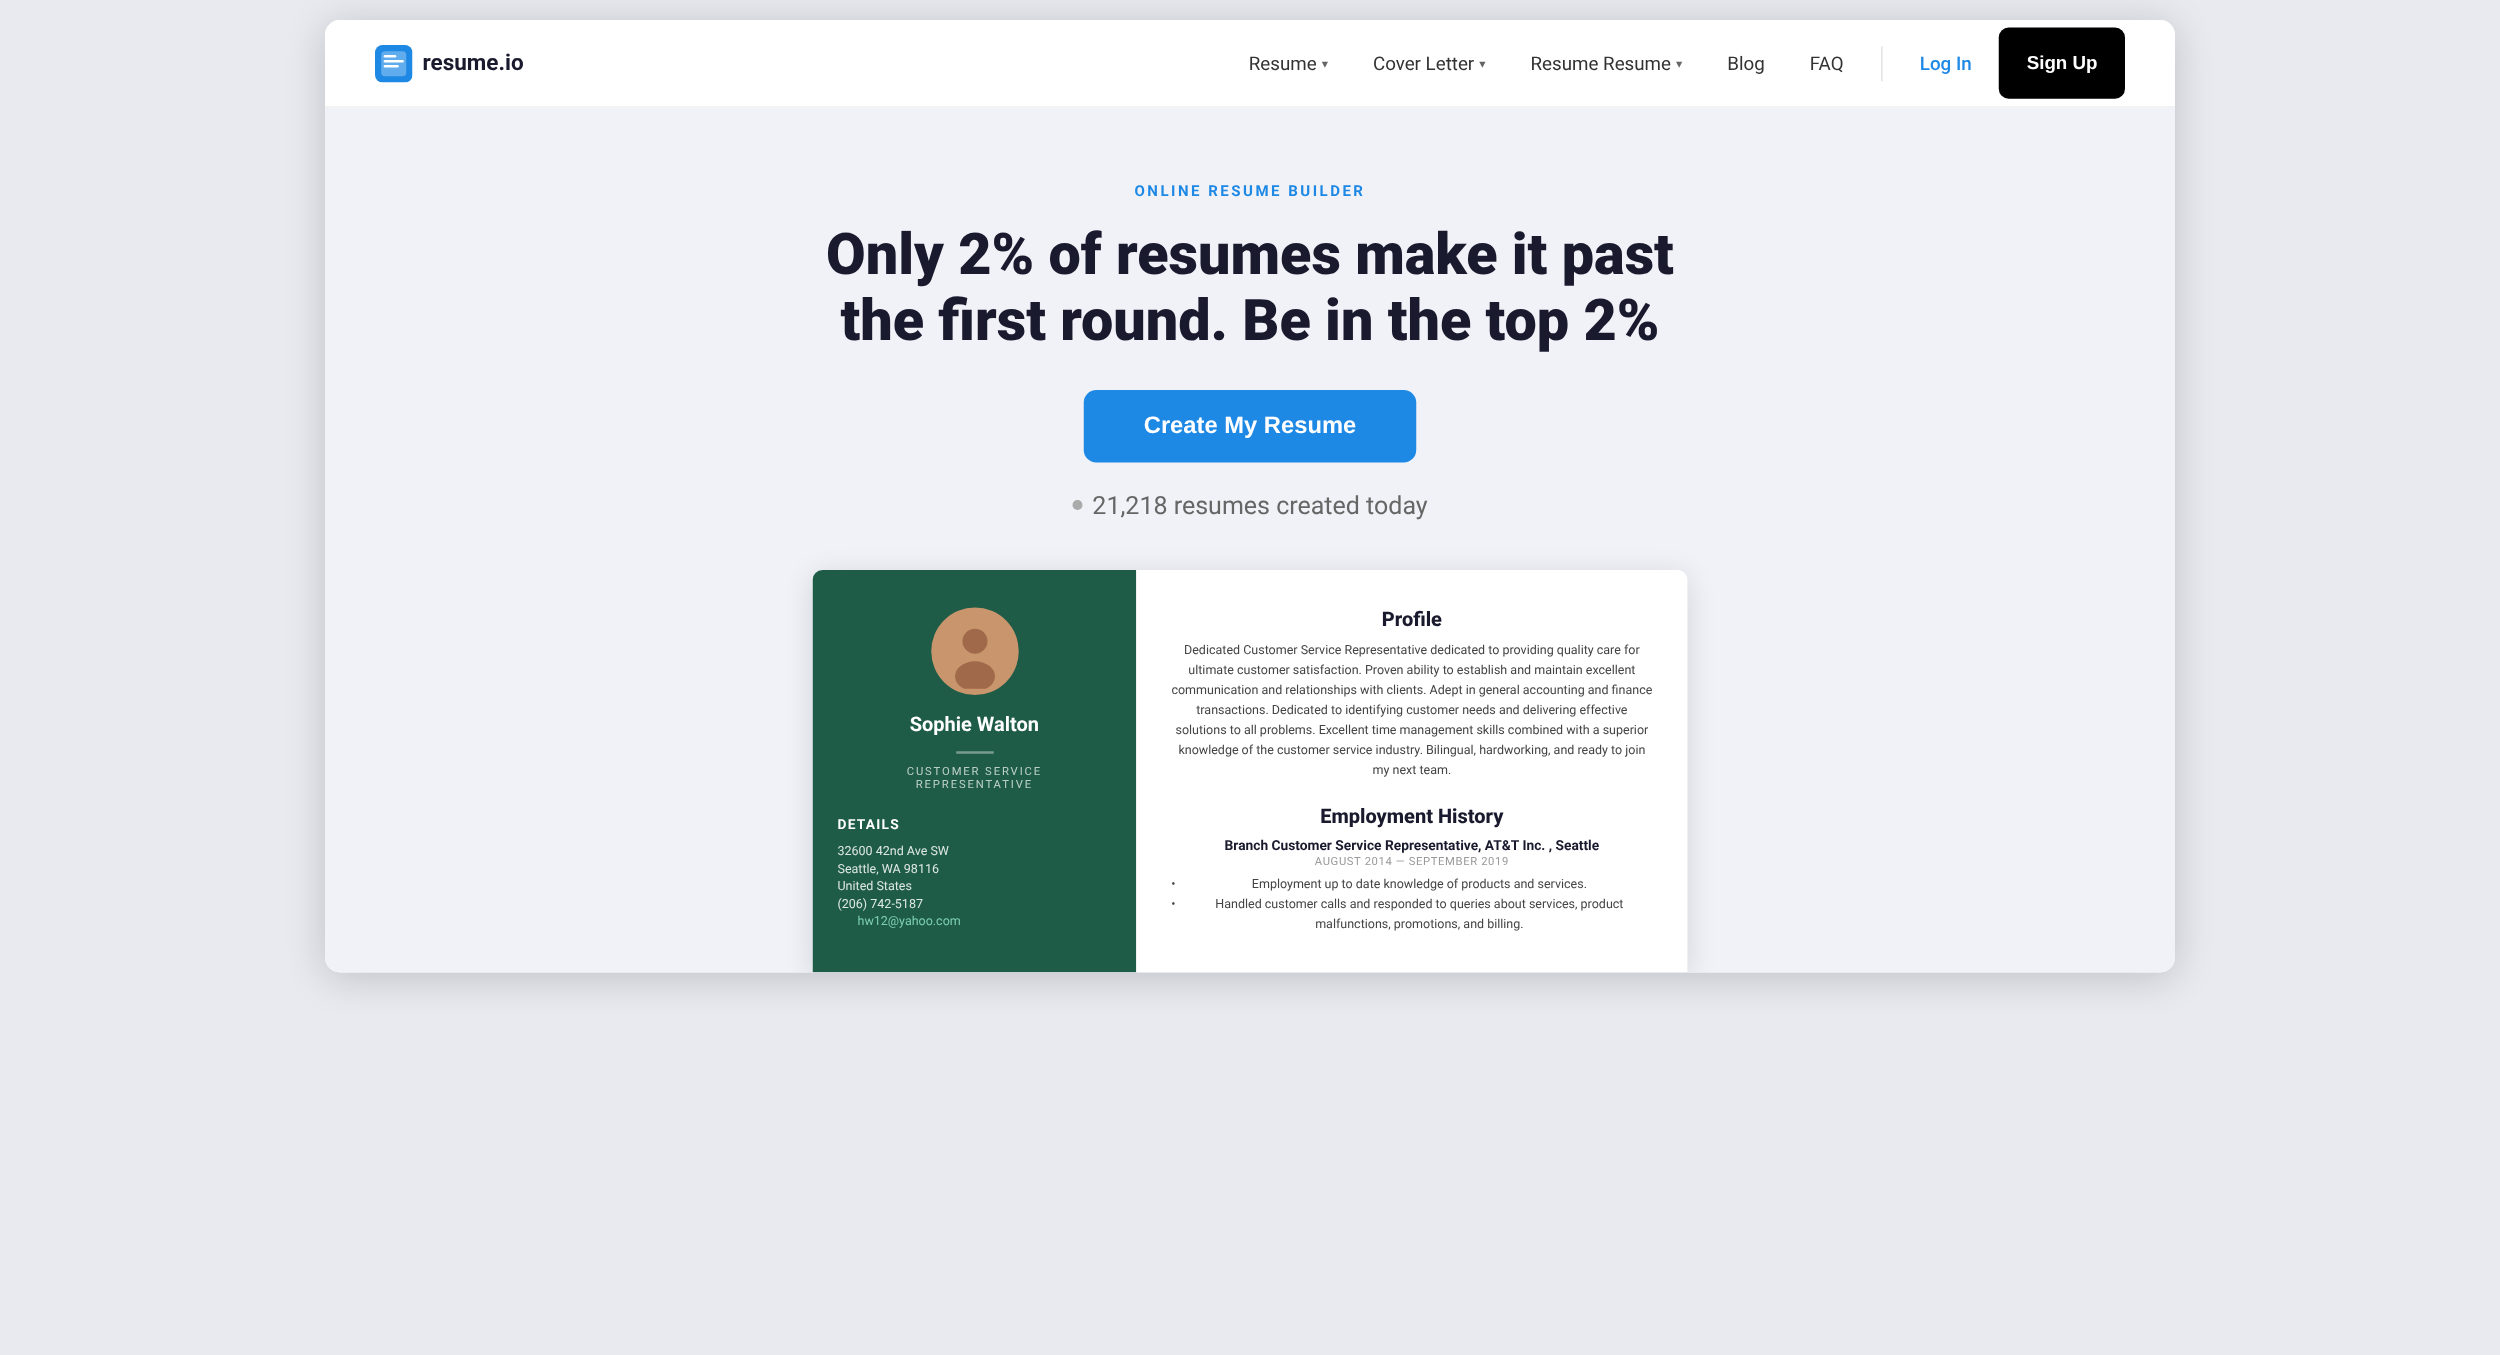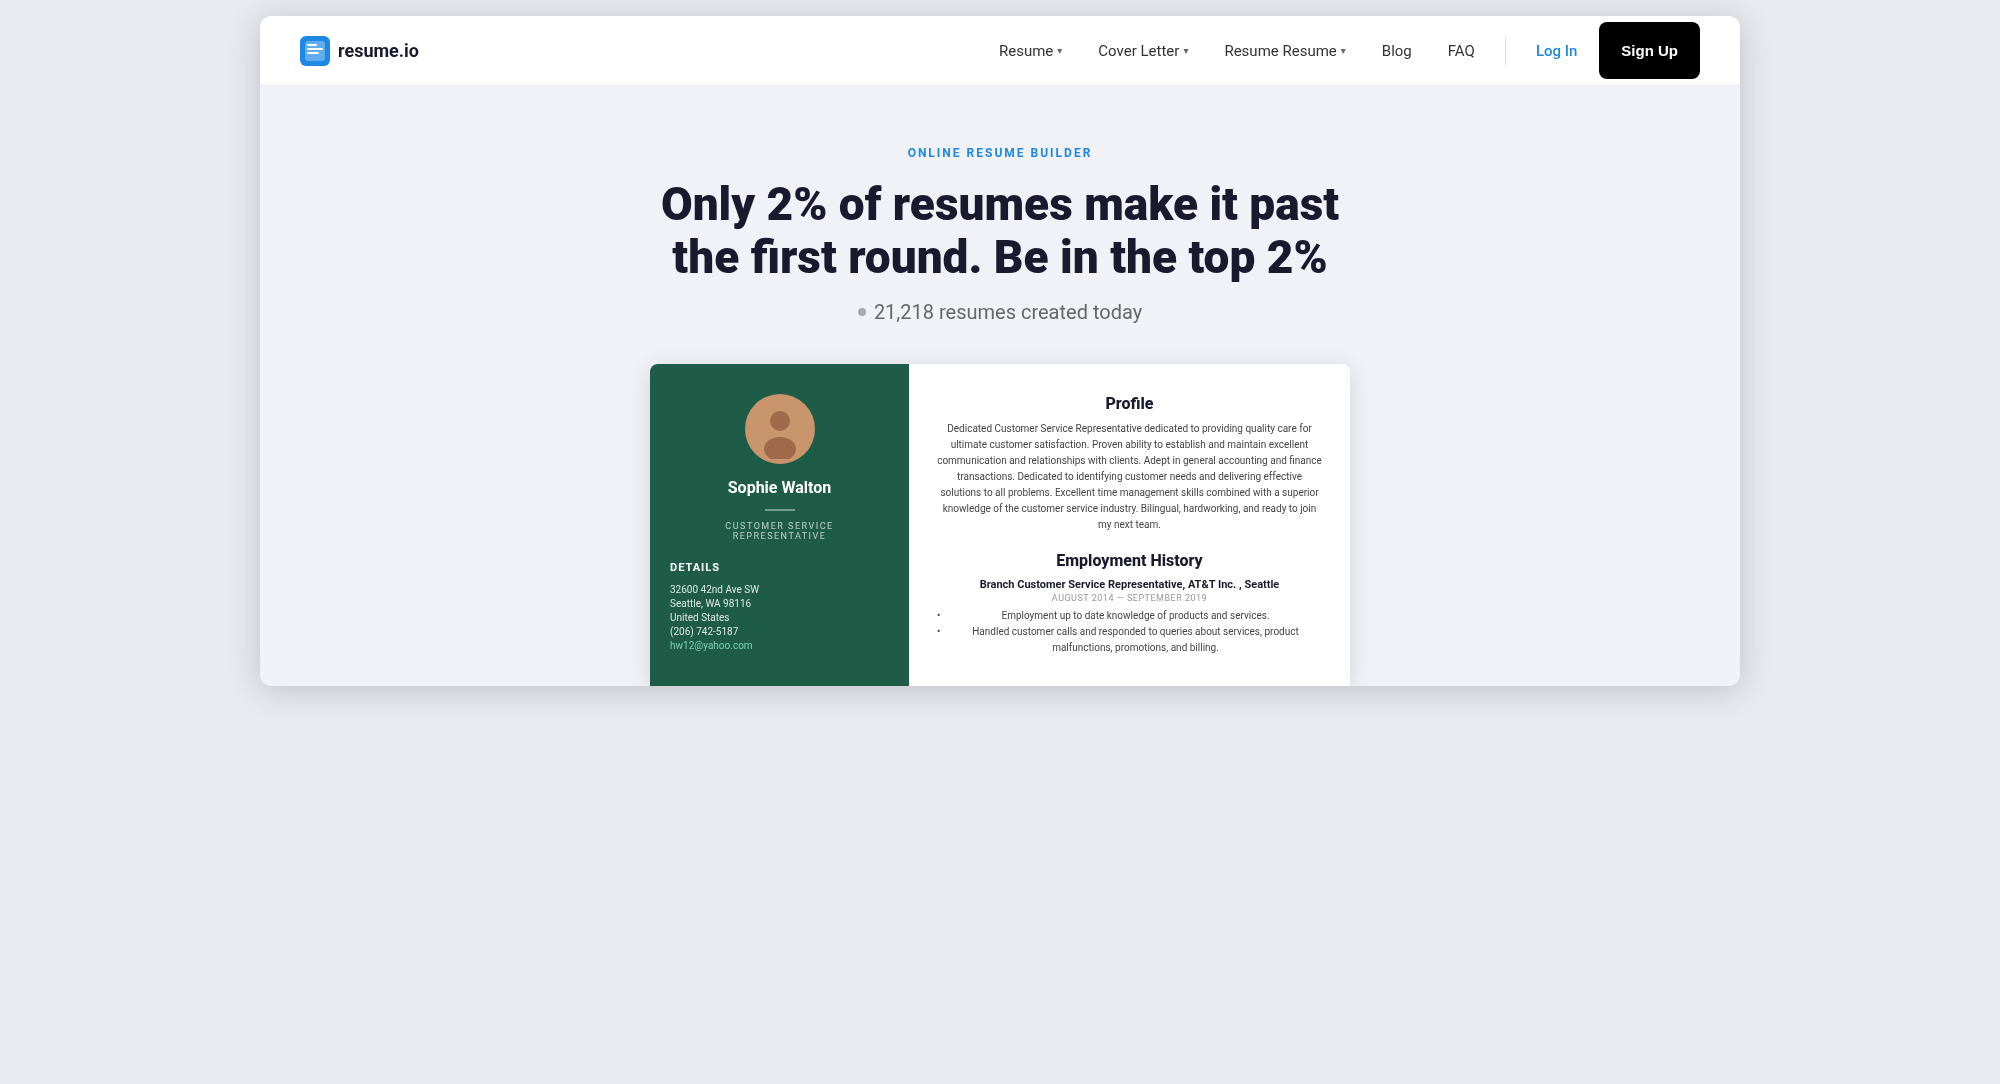--- a/index.html
+++ b/index.html
@@ -103,21 +103,21 @@
       color: #1e88e5;
       text-transform: uppercase;
       margin-bottom: 18px;
     }
     .hero-title {
       font-size: 46px;
       font-weight: 900;
       color: #1a1a2e;
       line-height: 1.15;
       max-width: 680px;
-      margin-bottom: 16px;
+      margin-bottom: 28px;
     }
     .hero-subtitle {
       font-size: 17px;
       color: #555;
       line-height: 1.65;
       max-width: 520px;
       margin-bottom: 36px;
     }
     .cta-button {
       background: #1e88e5;
@@ -208,20 +208,21 @@
     .resume-detail-item {
       font-size: 10px;
       color: rgba(255,255,255,0.85);
       margin-bottom: 3px;
       align-self: flex-start;
     }
     .resume-email-link {
       font-size: 10px;
       color: #7ecfb3;
       align-self: flex-start;
+      margin-left: 16px;
     }
     
     .resume-right {
       background: #fff;
       flex: 1;
       padding: 30px 28px;
     }
     .resume-section-title {
       font-size: 16px;
       font-weight: 800;
@@ -305,20 +306,21 @@
       </a>
       <div class="nav-divider"></div>
       <a class="nav-login">Log In</a>
       <button class="nav-signup">Sign Up</button>
     </div>
   </nav>
 
   <section class="hero">
     <div class="hero-eyebrow">ONLINE RESUME BUILDER</div>
     <h1 class="hero-title">Only 2% of resumes make it past the first round. Be in the top 2%</h1>
+    <button class="cta-button">Create My Resume</button>
     <div class="hero-stat">
       <span class="stat-dot"></span>
       <span>21,218 resumes created today</span>
     </div>
 
     <div class="resume-preview-container">
 
       <div class="resume-left">
         <div class="resume-avatar">
           <svg class="avatar-svg" viewBox="0 0 60 60" xmlns="http://www.w3.org/2000/svg">

